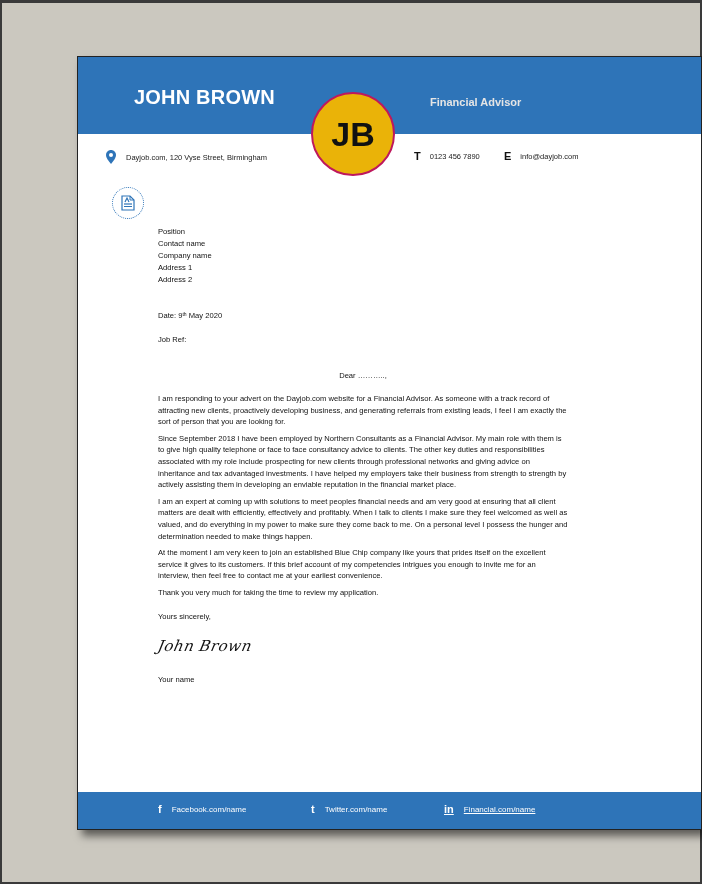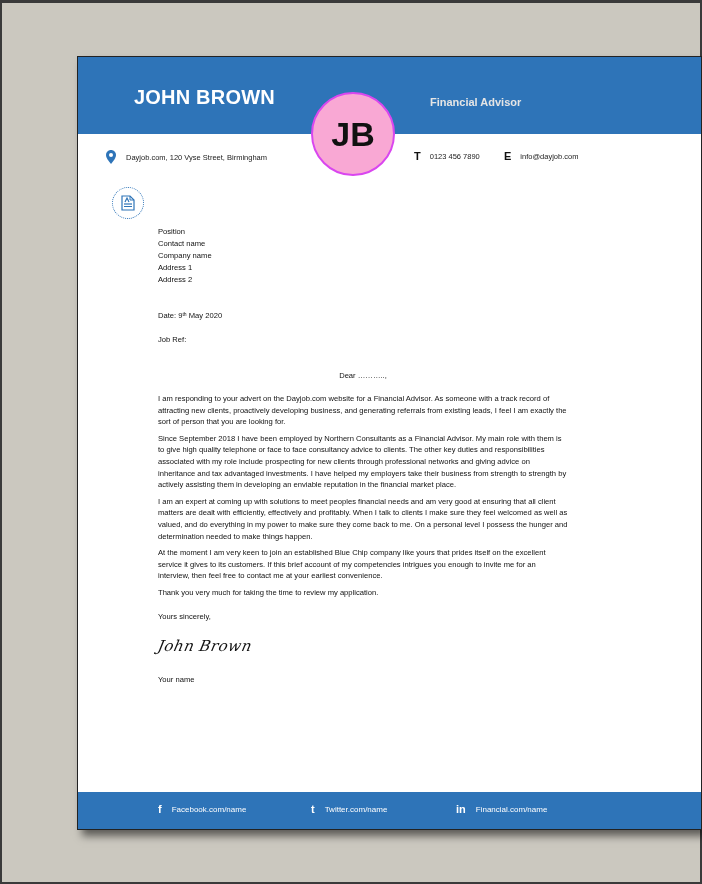--- a/index.html
+++ b/index.html
@@ -28,22 +28,22 @@
     .name {
       position: absolute; left: 56px; top: 29px;
       color: #fff; font-weight: bold; font-size: 20px; letter-spacing: 0.2px;
     }
     .role {
       position: absolute; left: 352px; top: 31px;
       color: #e5e5e5; font-weight: bold; font-size: 11px; margin-top: 8px;
     }
     .monogram {
       position: absolute; left: 233px; top: 35px; width: 84px; height: 84px;
-      border-radius: 50%; background: #f9a8d4;
-      border: 2px solid #d946ef;
+      border-radius: 50%; background: #eab308;
+      border: 2px solid #be185d;
       display: flex; align-items: center; justify-content: center;
       font-weight: bold; font-size: 34px; color: #111;
     }
     .contact-row { position: absolute; top: 93px; font-size: 7.5px; color: #222; display: flex; align-items: center; }
     .addr { left: 28px; }
     .phone { left: 336px; }
     .email { left: 426px; }
     .contact-row .letter { font-weight: bold; font-size: 11px; margin-right: 9px; color: #111; }
     .pin { width: 10px; height: 14px; margin-right: 10px; }
     .letter-icon {
@@ -74,21 +74,21 @@
     }
     .yourname { margin-top: 19px !important; }
     .footer-band {
       position: absolute; left: 0; bottom: 0; width: 100%; height: 37px;
       background: #2e74b8;
     }
     .social { position: absolute; top: 12px; display: flex; align-items: center; color: #fff; font-size: 8px; }
     .social .ico { margin-right: 10px; font-weight: bold; color: #fff; font-size: 11px; line-height: 11px; }
     .fb { left: 80px; }
     .tw { left: 233px; }
-    .li { left: 378px; }
+    .li { left: 366px; text-decoration: underline; }
   </style>
 </head>
 <body>
 
 <div class="frame"></div>
 
 <div class="page">
   <div class="header-band">
     <div class="name">JOHN BROWN</div>
     <div class="role">Financial Advisor</div>

